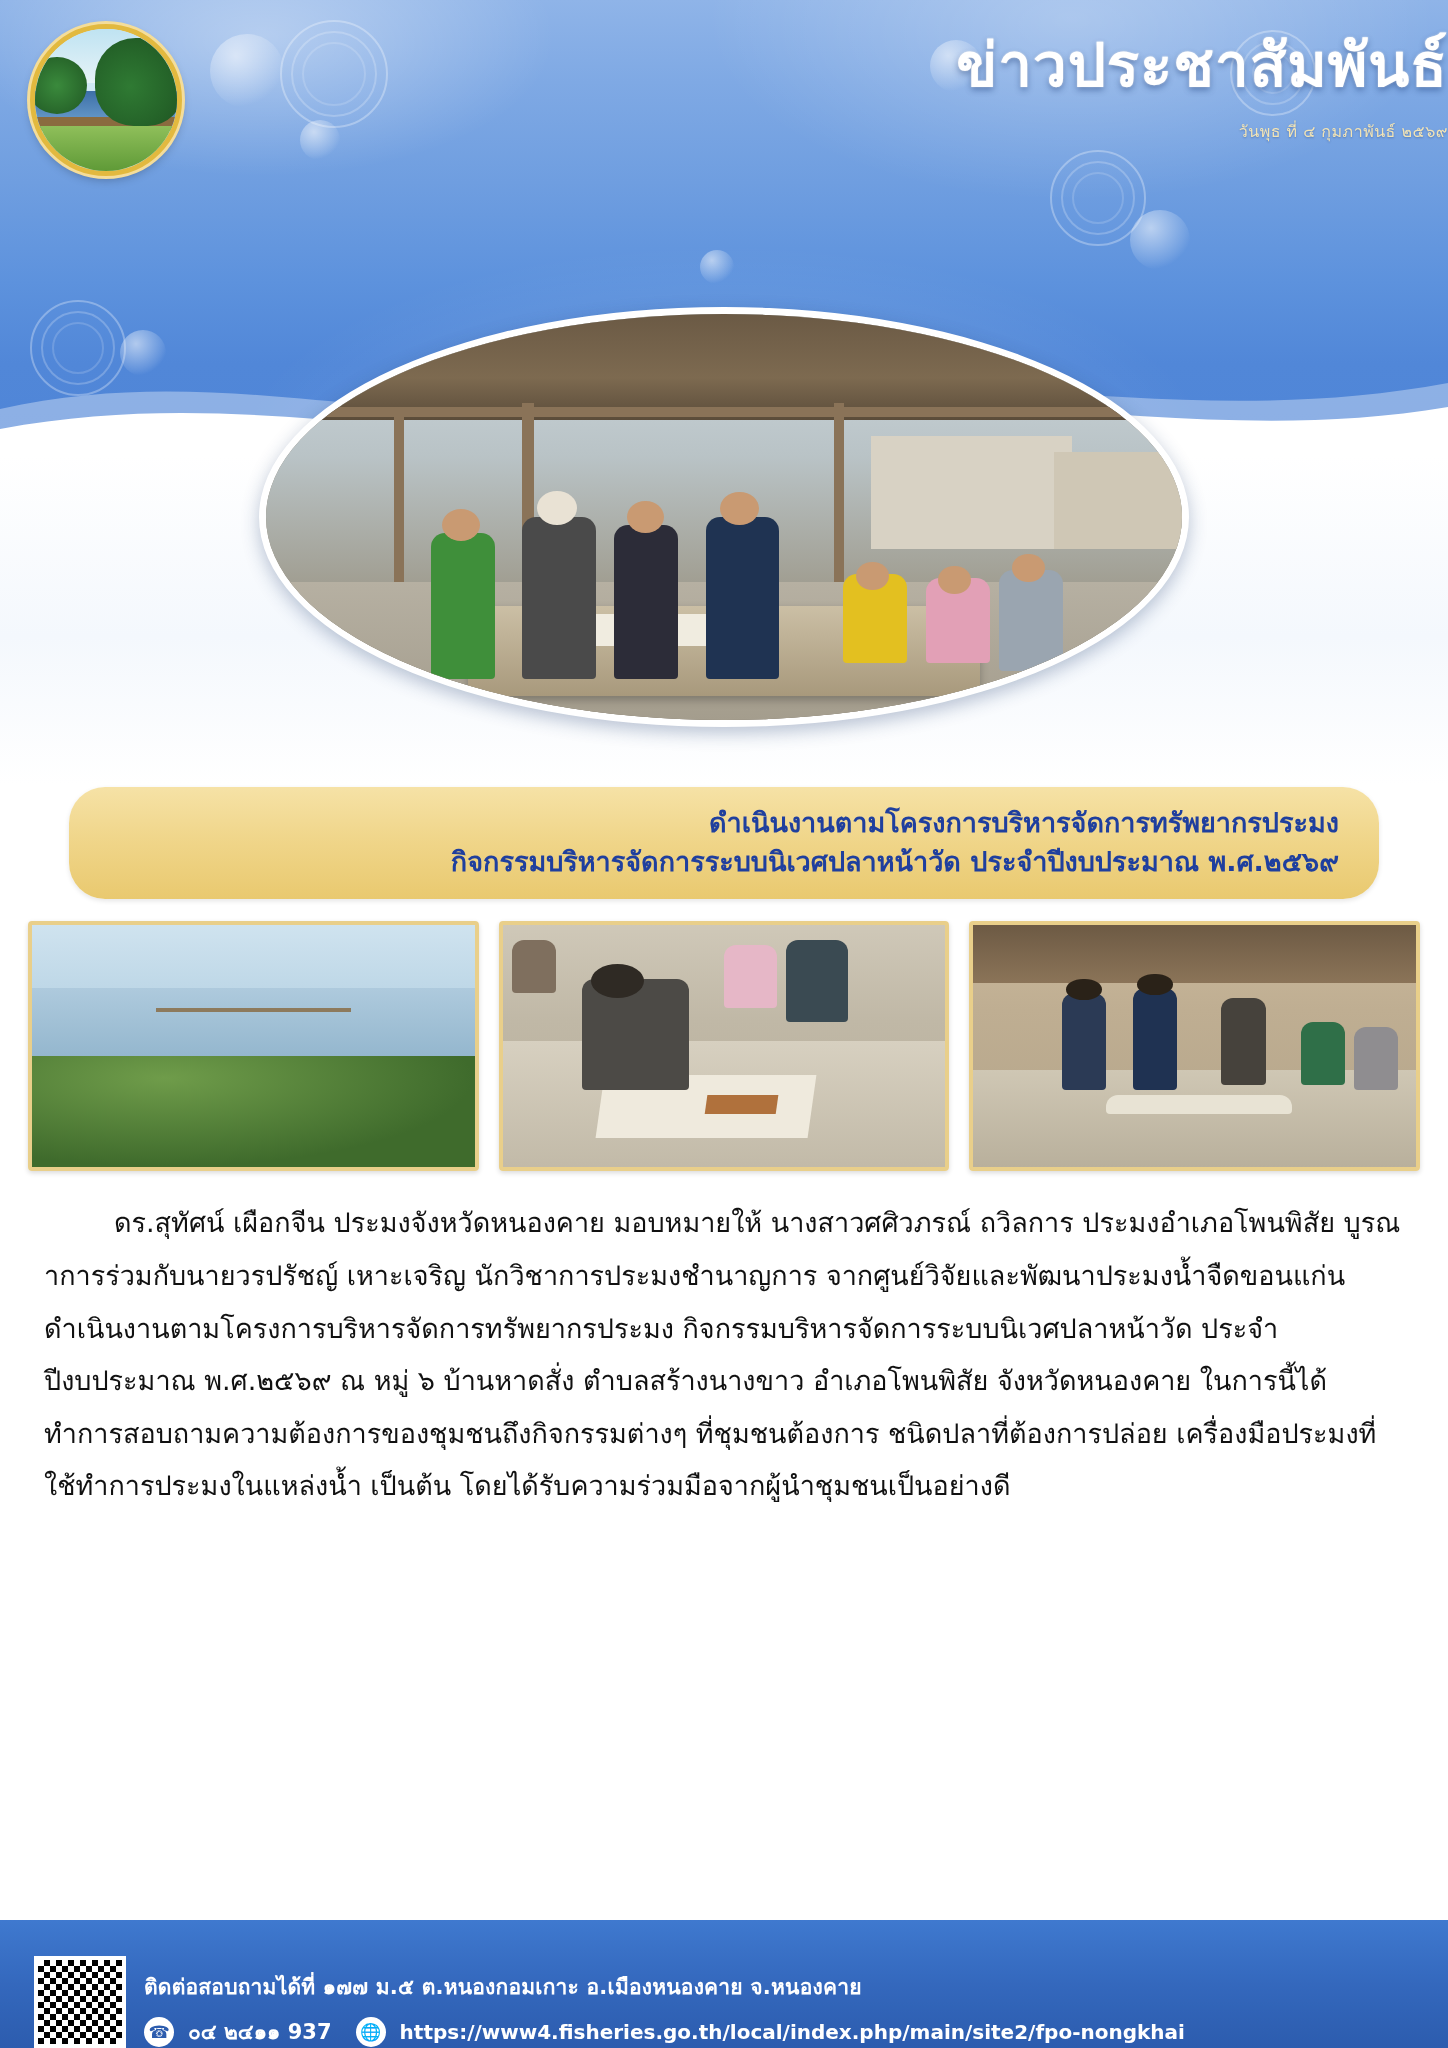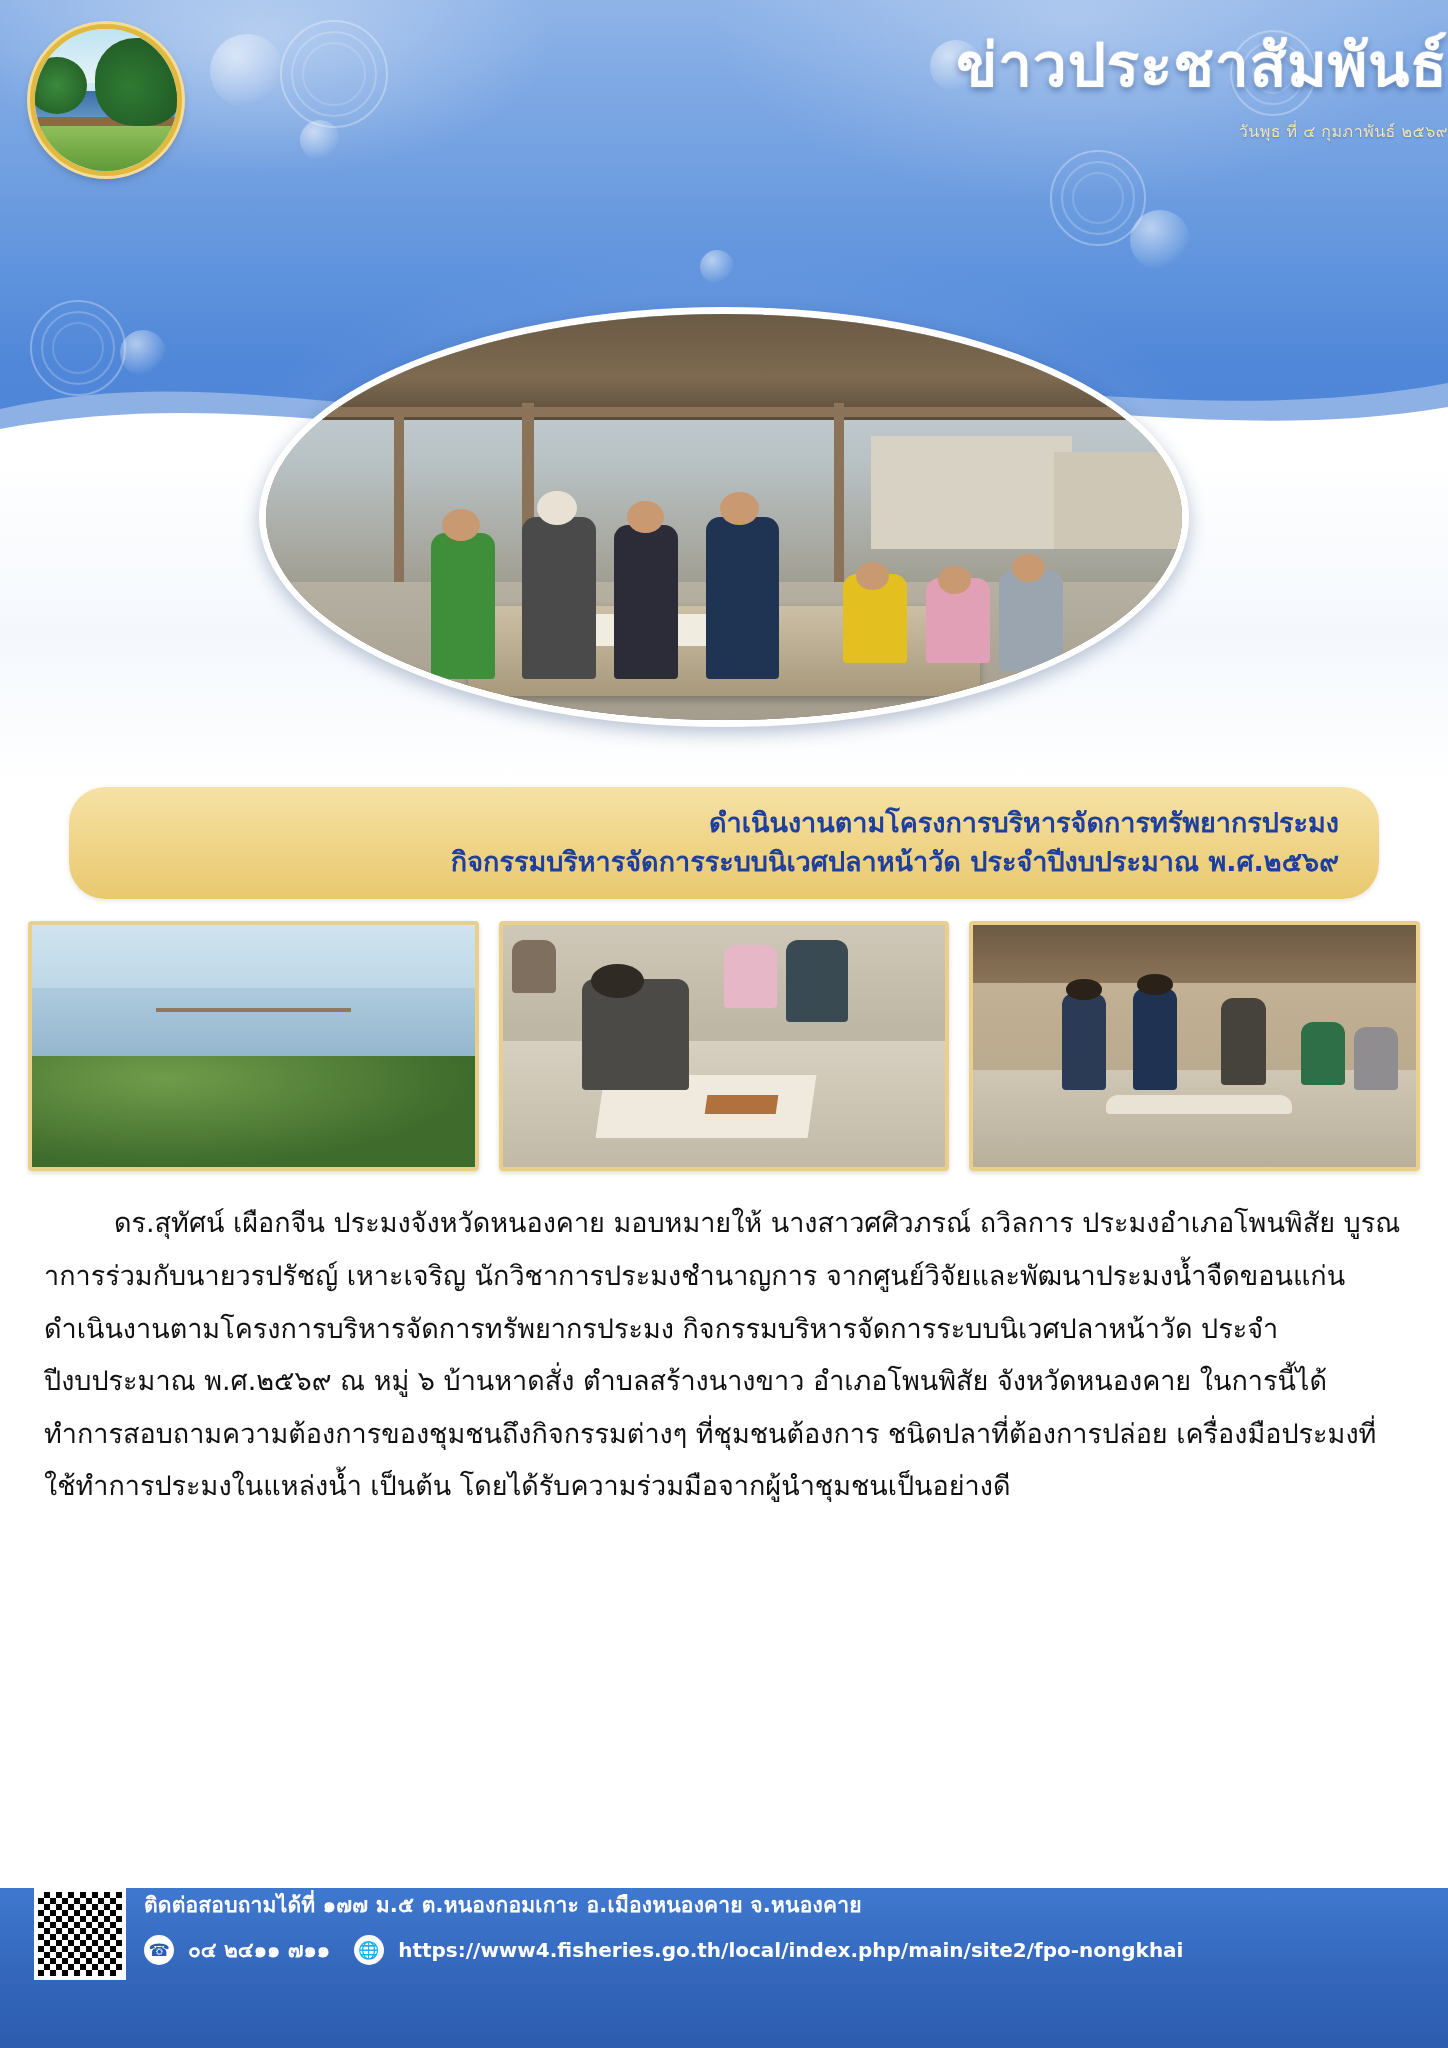--- a/index.html
+++ b/index.html
@@ -228,24 +228,24 @@
     line-height: 1.95;
     text-align: left;
     word-break: break-word;
   }
   .body-text .indent { display: inline-block; width: 70px; }
 
   
   .footer {
     position: absolute;
     left: 0; right: 0; bottom: 0;
-    height: 160px;
+    height: 128px;
     background: linear-gradient(180deg, #3f79cf 0%, #3468bd 50%, #2c5cae 100%);
     display: flex;
-    align-items: flex-start;
+    align-items: flex-end;
     padding: 0 34px;
     gap: 18px;
   }
   .qr {
     width: 92px; height: 92px;
     background:
       repeating-linear-gradient(90deg, #fff 0 6px, #000 6px 12px),
       repeating-linear-gradient(0deg, #fff 0 6px, #000 6px 12px);
     background-blend-mode: difference;
     border: 4px solid #ffffff;
@@ -379,18 +379,18 @@
 </div>
 
 <div class="body-text"><span class="indent"></span><span>ดร.สุทัศน์ เผือกจีน ประมงจังหวัดหนองคาย มอบหมายให้ นางสาวศศิวภรณ์  ถวิลการ ประมงอำเภอโพนพิสัย บูรณาการร่วมกับนายวรปรัชญ์  เหาะเจริญ นักวิชาการประมงชำนาญการ จากศูนย์วิจัยและพัฒนาประมงน้ำจืดขอนแก่น ดำเนินงานตามโครงการบริหารจัดการทรัพยากรประมง กิจกรรมบริหารจัดการระบบนิเวศปลาหน้าวัด ประจำปีงบประมาณ พ.ศ.๒๕๖๙  ณ หมู่ ๖ บ้านหาดสั่ง ตำบลสร้างนางขาว อำเภอโพนพิสัย จังหวัดหนองคาย   ในการนี้ได้ทำการสอบถามความต้องการของชุมชนถึงกิจกรรมต่างๆ ที่ชุมชนต้องการ ชนิดปลาที่ต้องการปล่อย เครื่องมือประมงที่ใช้ทำการประมงในแหล่งน้ำ เป็นต้น  โดยได้รับความร่วมมือจากผู้นำชุมชนเป็นอย่างดี</span></div>
 
 <div class="footer">
   <div class="qr"></div>
   <div class="footer-col">
     <div class="footer-addr">ติดต่อสอบถามได้ที่ ๑๗๗ ม.๕ ต.หนองกอมเกาะ อ.เมืองหนองคาย จ.หนองคาย</div>
     <div class="footer-row2">
       <div class="ficon">☎</div>
-      <div class="footer-phone">๐๔ ๒๔๑๑ ๗๑๑</div>
+      <div class="footer-phone">๐๔ ๒๔๑๑ 937</div>
       <div class="ficon">🌐</div>
       <div class="footer-url">https://www4.fisheries.go.th/local/index.php/main/site2/fpo-nongkhai</div>
     </div>
   </div>
 </div>
 
 </body></html>

